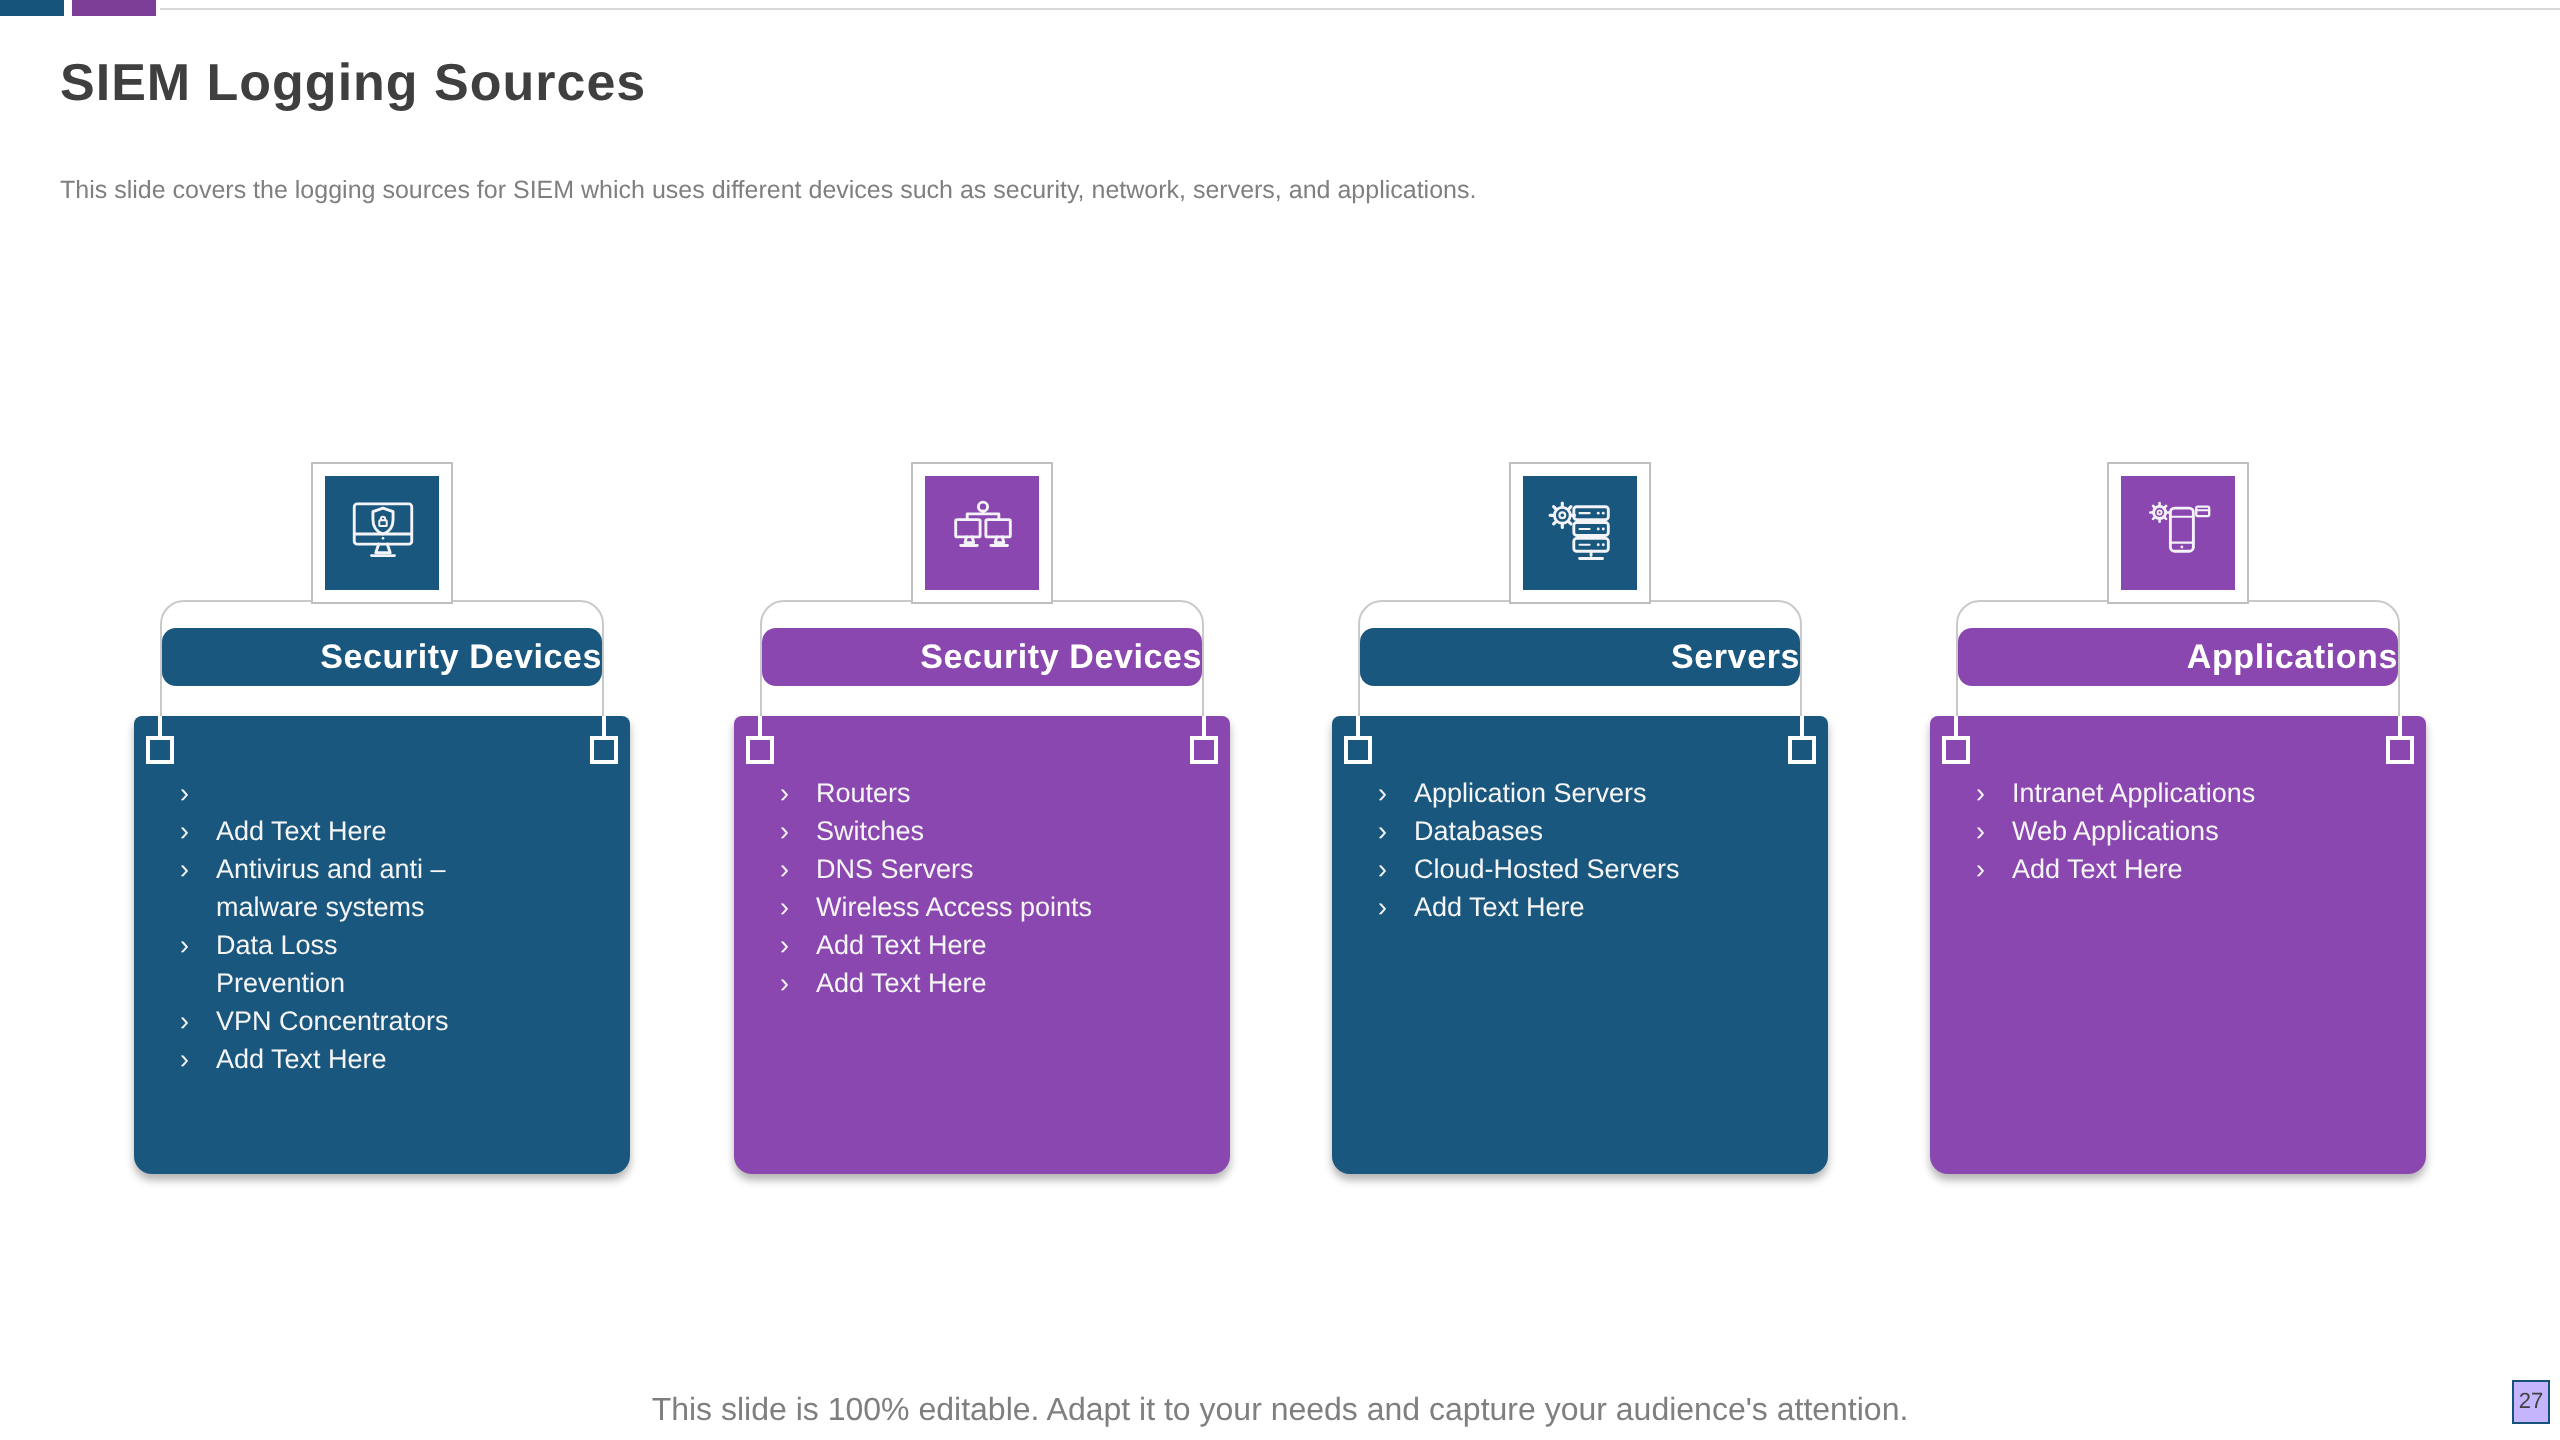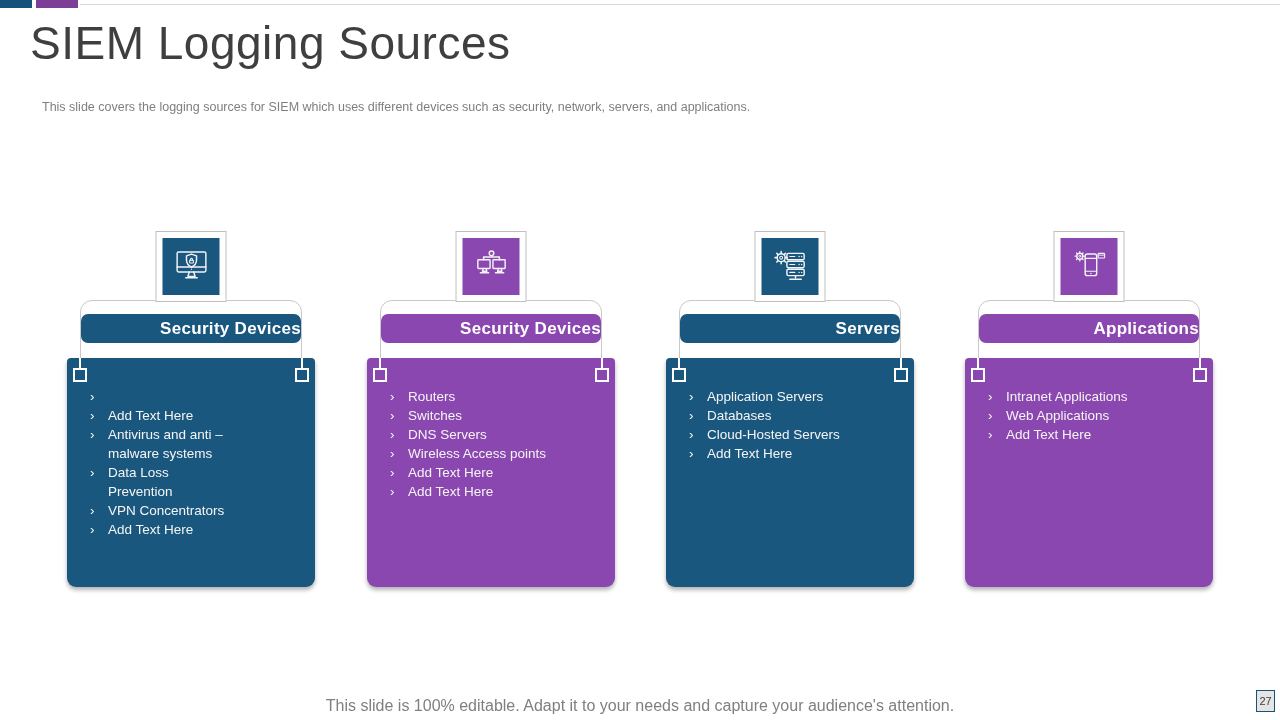--- a/index.html
+++ b/index.html
@@ -4,23 +4,23 @@
 <style>
   html,body{margin:0;padding:0;background:#ffffff;}
   .page{position:relative;width:1280px;height:720px;background:#ffffff;overflow:hidden;
         font-family:"Liberation Sans", sans-serif;}
 
   
   .bar-teal{position:absolute;left:0;top:0;width:32px;height:8px;background:#15537B;}
   .bar-purple{position:absolute;left:36px;top:0;width:42px;height:8px;background:#7D3E98;}
   .top-rule{position:absolute;left:80px;right:0;top:4px;height:1px;background:#D9D9D9;}
 
-  .title{position:absolute;left:30px;top:16px;margin:0;font-size:46px;font-weight:400;
+  .title{position:absolute;left:30px;top:26px;margin:0;font-size:26px;font-weight:700;
          color:#3F3F3F;letter-spacing:.5px;}
-  .subtitle{position:absolute;left:30px;top:88px;margin:12px;font-size:12.5px;color:#7F7F7F;}
+  .subtitle{position:absolute;left:30px;top:88px;margin:0;font-size:12.5px;color:#7F7F7F;}
 
   
   .col{position:absolute;top:231px;width:248px;height:356px;}
   .col.blue{--accent:#1A577F;}
   .col.purple{--accent:#8B47B0;}
 
   .icon-tile{position:absolute;top:0;left:50%;transform:translateX(-50%);width:71px;height:71px;
              background:#fff;border:1px solid #BFBFBF;box-sizing:border-box;padding:6px;z-index:2;}
   .icon-inner{width:100%;height:100%;background:var(--accent);display:flex;align-items:center;justify-content:center;}
   .icon-inner svg{width:46px;height:46px;stroke:#F3F3F8;fill:none;stroke-width:2;stroke-linecap:round;stroke-linejoin:round;}
@@ -41,21 +41,21 @@
   .sq.l{left:6px;} .sq.r{right:6px;}
 
   .list{list-style:none;margin:0;padding:29px 8px 0 23px;}
   .list li{display:flex;color:#F5F5F5;font-size:13.5px;line-height:19px;}
   .list .b{flex:0 0 18px;}
   .list .t{white-space:pre-line;}
 
   .footer{position:absolute;left:0;right:0;top:697px;margin:0;text-align:center;
           font-size:16px;color:#7F7F7F;}
   .page-num{position:absolute;right:5px;bottom:8px;width:17px;height:20px;border:1px solid #15537B;
-            display:flex;align-items:center;justify-content:center;font-size:11px;color:#404040;background:#e5e5e5;}
+            display:flex;align-items:center;justify-content:center;font-size:11px;color:#404040;background:#c4b5fd;}
 </style>
 </head>
 <body>
 
 <div class="page">
 
   <div class="bar-teal"></div>
   <div class="bar-purple"></div>
   <div class="top-rule"></div>
 

